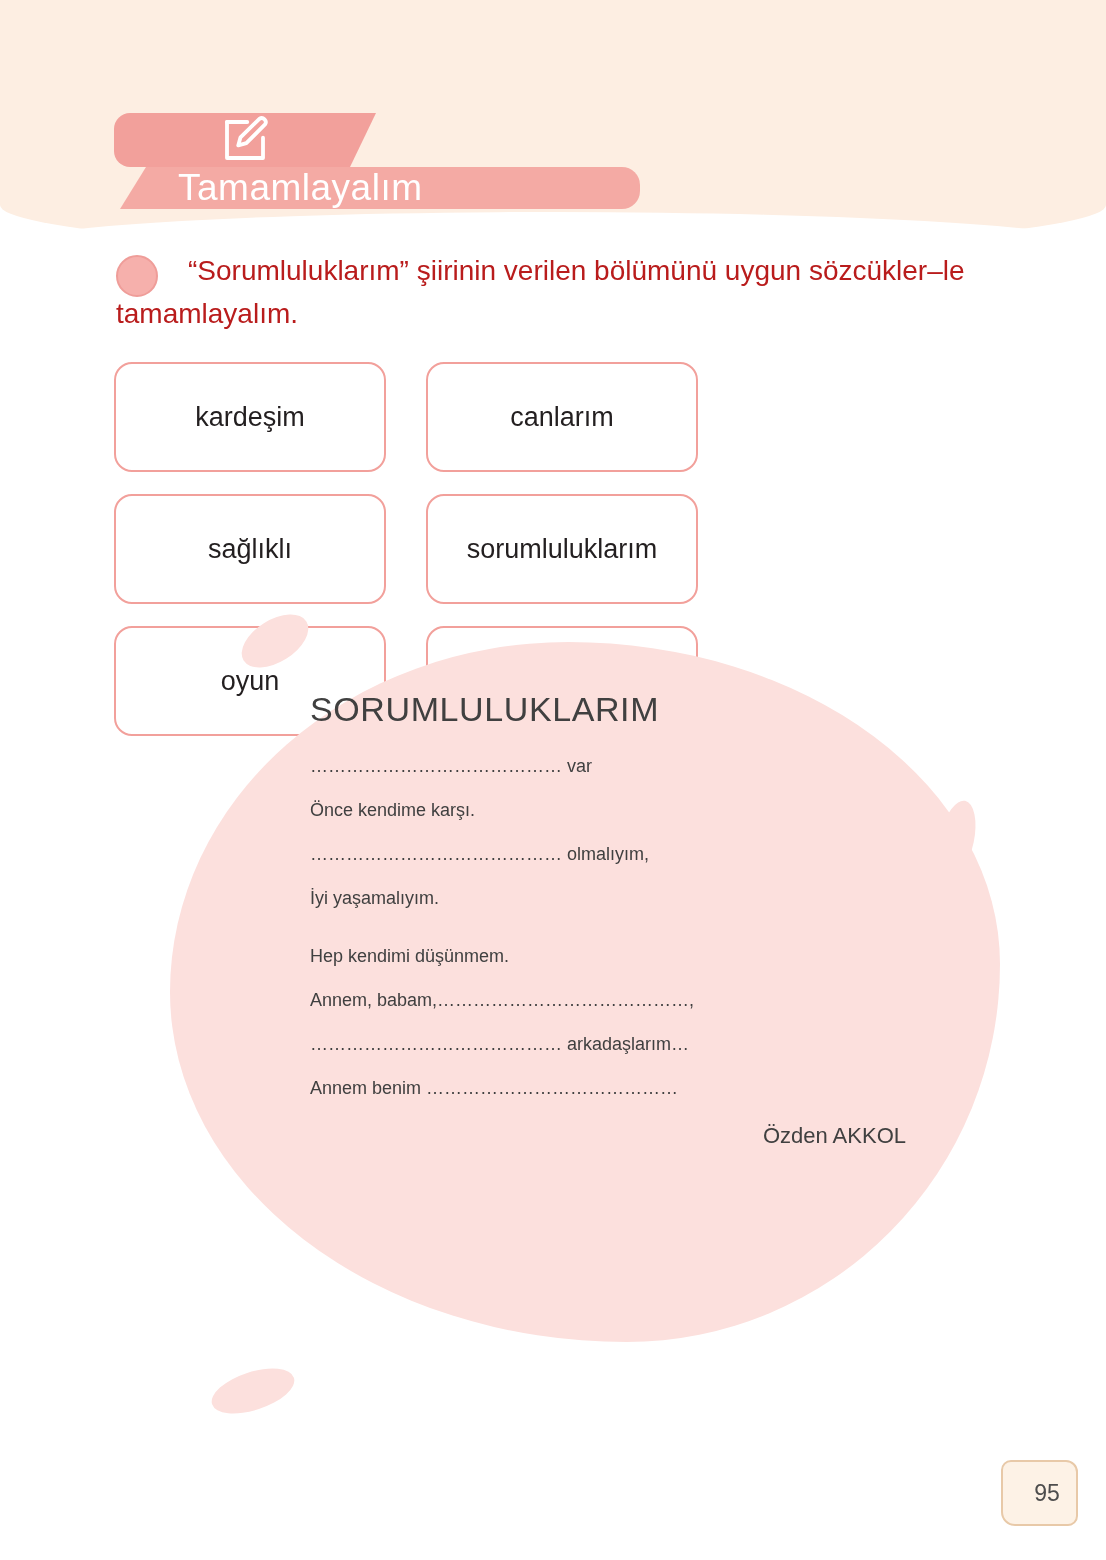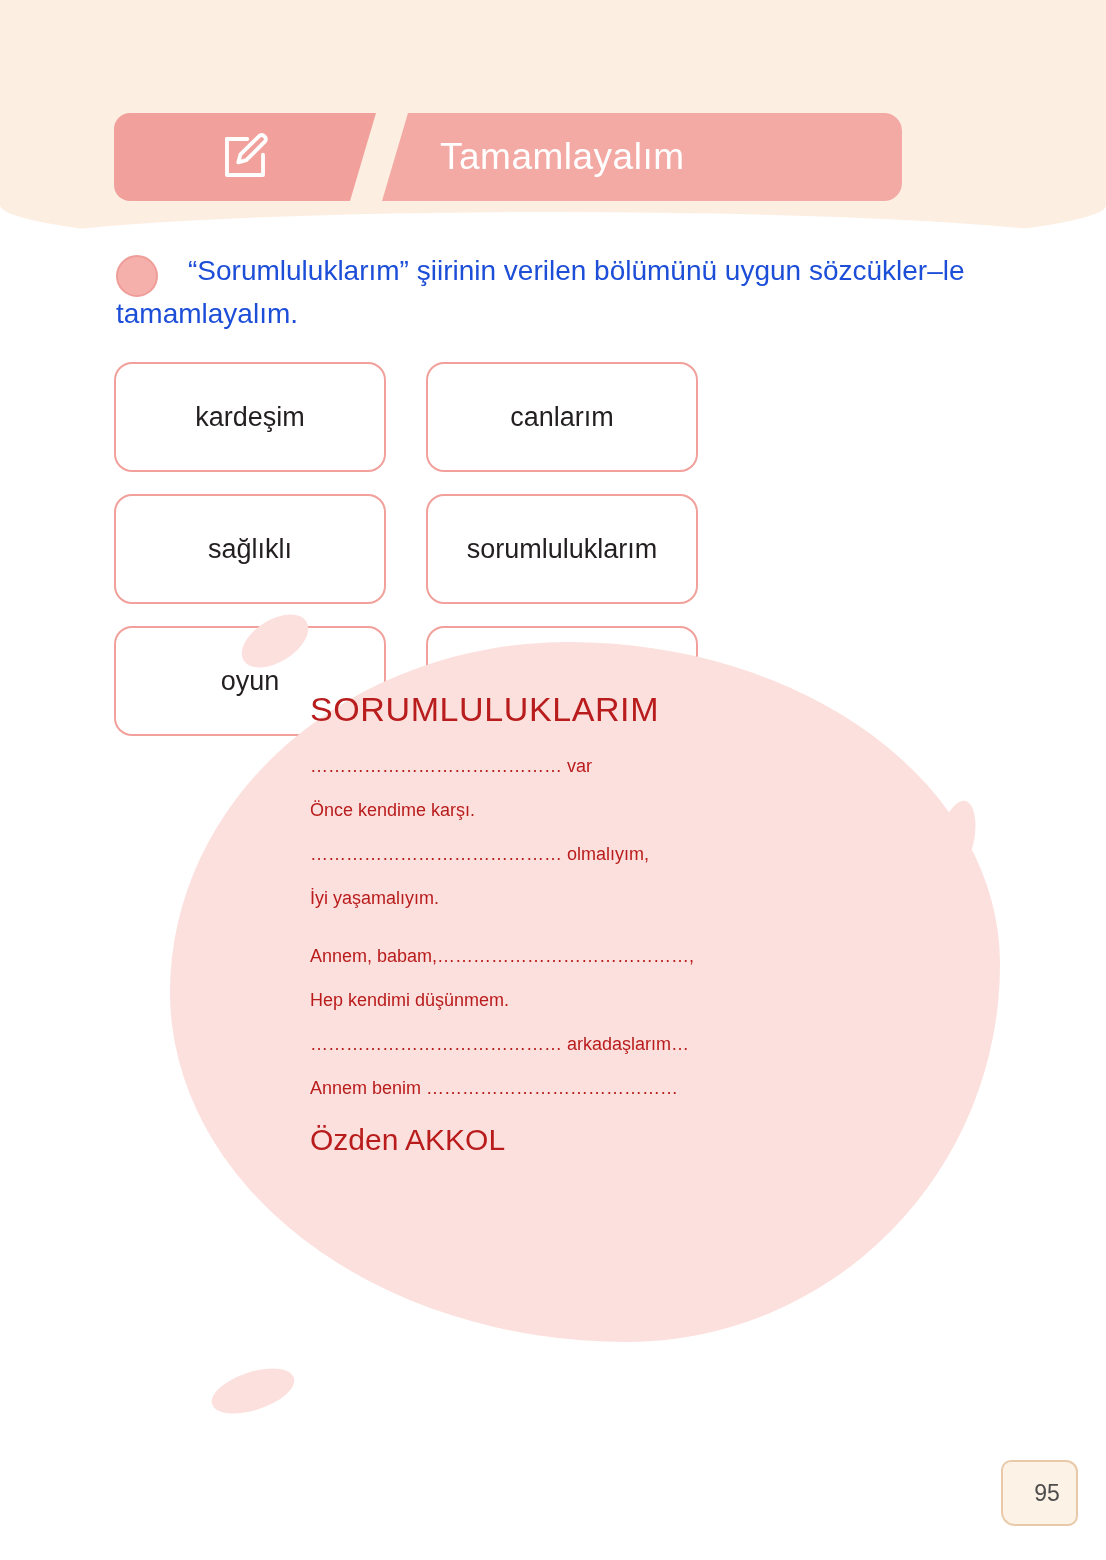--- a/index.html
+++ b/index.html
@@ -38,20 +38,21 @@
   }
 
   
   .header {
     position: absolute;
     top: 113px;
     left: 114px;
     height: 88px;
     display: flex;
     align-items: stretch;
+    flex-direction: column;
   }
   .header-icon-tab {
     width: 262px;
     background: #f2a09b;
     border-top-left-radius: 16px;
     border-bottom-left-radius: 16px;
     clip-path: polygon(0 0, 100% 0, calc(100% - 26px) 100%, 0 100%);
     display: flex;
     align-items: center;
     justify-content: center;
@@ -86,21 +87,21 @@
     background: #f6b0ac;
     border: 2px solid #ef9d99;
   }
   .instruction {
     position: absolute;
     top: 250px;
     left: 116px;
     width: 880px;
     font-size: 28px;
     line-height: 1.52;
-    color: #1d4ed8;
+    color: #b91c1c;
     text-indent: 72px;
   }
 
   
   .word-grid {
     position: absolute;
     top: 362px;
     left: 114px;
     width: 880px;
     display: flex;
@@ -176,36 +177,37 @@
     background: #fce0dd;
     border-radius: 50%;
     transform: rotate(-18deg);
   }
 
   .poem {
     position: absolute;
     left: 200px;
     top: 70px;
     width: 620px;
-    color: #b91c1c;
+    color: #404040;
   }
   .poem-title {
     font-size: 34px;
     letter-spacing: 0.6px;
     margin-bottom: 28px;
   }
   .poem-line {
     font-size: 18px;
     line-height: 1.0;
     margin-bottom: 26px;
     white-space: pre;
   }
   .poem-line.gap { margin-bottom: 40px; }
   .poem-author {
-    font-size: 30px;
+    font-size: 22px;
+    text-align: right;
     padding-right: 24px;
   }
 
   
   .page-tag {
     position: absolute;
     right: 28px;
     bottom: 34px;
     width: 58px;
     height: 62px;
@@ -257,21 +259,21 @@
   <div class="blob-d3"></div>
   <div class="blob-d4"></div>
   <div class="blob-main"></div>
 
   <div class="poem">
     <div class="poem-title">SORUMLULUKLARIM</div>
     <div class="poem-line">…………………………………… var</div>
     <div class="poem-line">Önce kendime karşı.</div>
     <div class="poem-line">…………………………………… olmalıyım,</div>
     <div class="poem-line gap">İyi yaşamalıyım.</div>
+    <div class="poem-line">Hep kendimi düşünmem.</div>
     <div class="poem-line">Annem, babam,……………………………………,</div>
-    <div class="poem-line">Hep kendimi düşünmem.</div>
     <div class="poem-line">…………………………………… arkadaşlarım…</div>
     <div class="poem-line">Annem benim ……………………………………</div>
     <div class="poem-author">Özden AKKOL</div>
   </div>
 </div>
 
 <div class="page-tag">95</div>
 
 </body></html>

